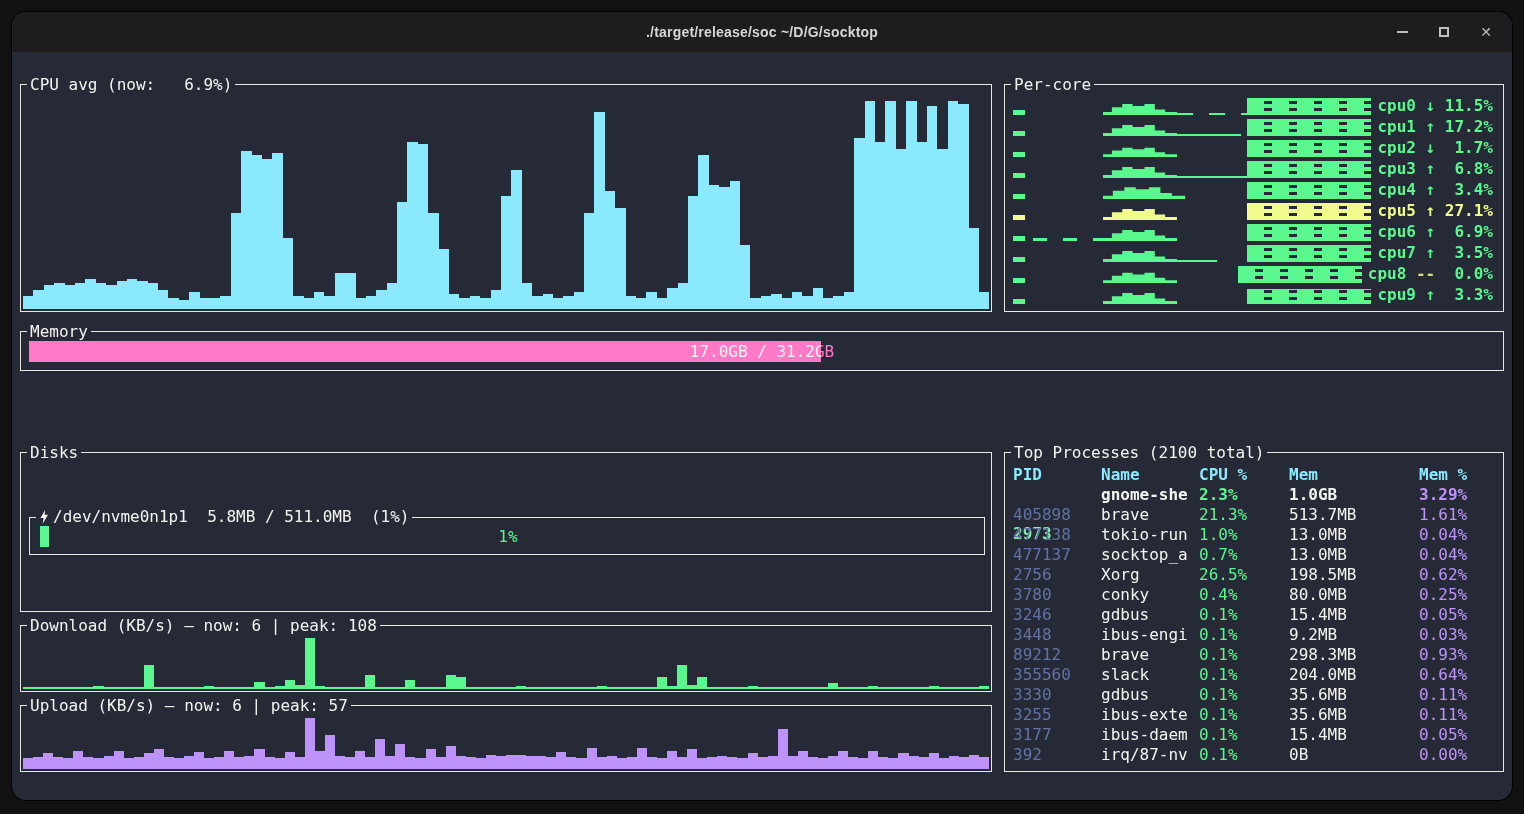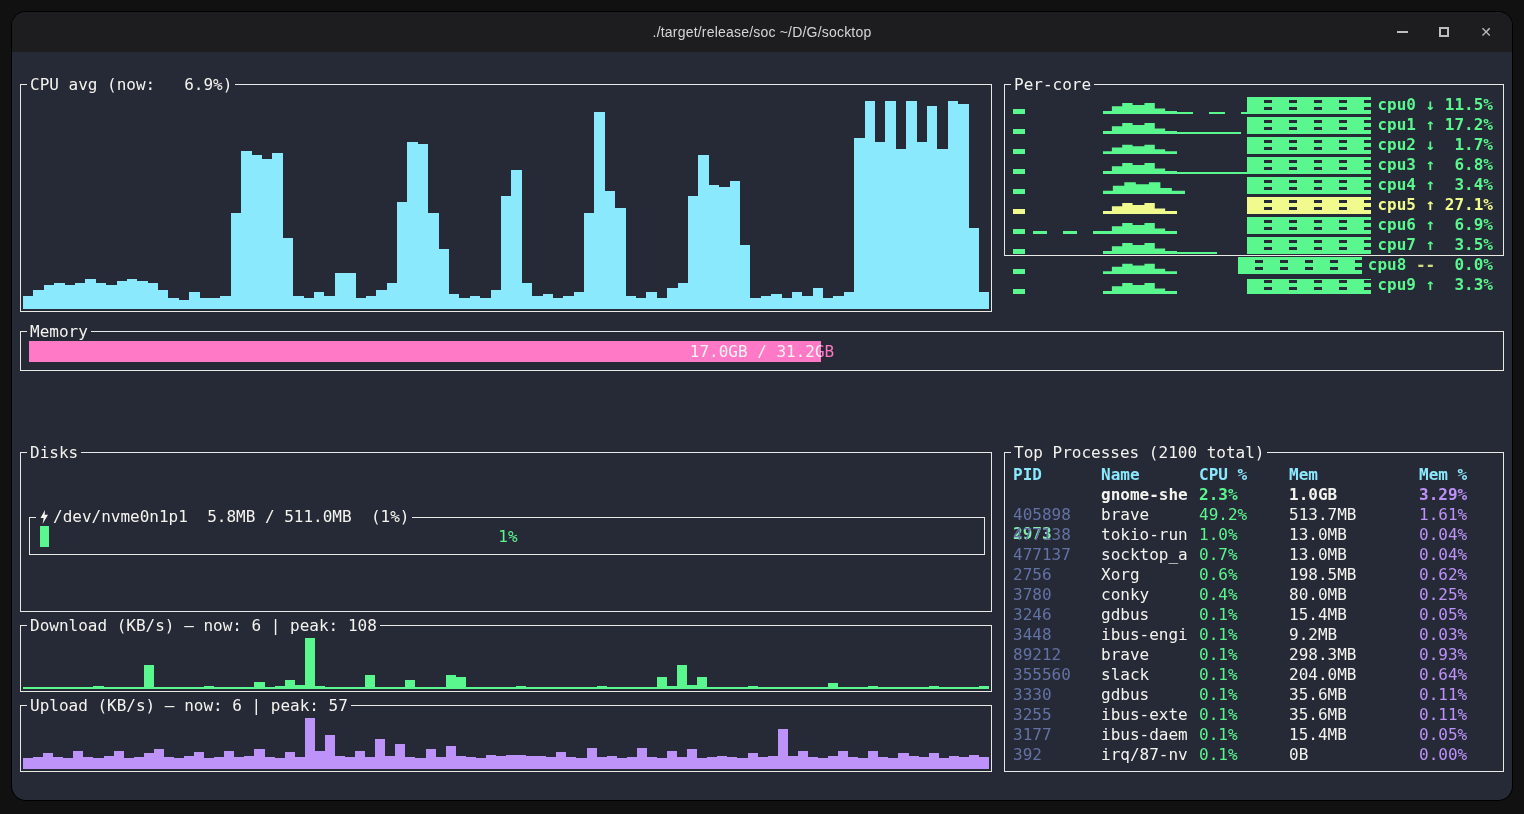--- a/index.html
+++ b/index.html
@@ -15,21 +15,21 @@
     --purple:#bd93f9;
     --slate:#6272a4;
     --btn:#bdbdbd;
   }
   *{margin:0;padding:0;box-sizing:border-box;}
   html,body{width:1524px;height:814px;}
   body{background:var(--page-bg);font-family:"DejaVu Sans Mono","Liberation Mono",monospace;}
   .window{position:absolute;left:12px;top:12px;width:1500px;height:788px;border-radius:14px;
           overflow:hidden;background:var(--bg);box-shadow:0 0 0 1px #000;}
   .titlebar{height:40px;background:var(--win-bg);display:flex;align-items:center;justify-content:center;position:relative;}
-  .titlebar .wtitle{color:#d6d6d6;font-family:"Liberation Sans",sans-serif;font-size:14px;font-weight:normal;letter-spacing:.2px;}
+  .titlebar .wtitle{color:#d6d6d6;font-family:"Liberation Sans",sans-serif;font-size:14px;font-weight:bold;letter-spacing:.2px;}
   .winbtns{position:absolute;right:18px;top:0;height:40px;display:flex;align-items:center;gap:26px;}
   .wbtn{width:16px;height:16px;display:flex;align-items:center;justify-content:center;cursor:default;}
   .ico-min{width:11px;height:2px;background:var(--btn);}
   .ico-max{width:10px;height:10px;border:2px solid var(--btn);}
   .ico-close{color:var(--btn);font-size:14px;font-weight:bold;font-family:"DejaVu Sans",sans-serif;line-height:1;}
   .term{position:absolute;top:40px;left:0;right:0;bottom:0;font-size:16px;line-height:20px;color:var(--fg);}
 
   
   .hline{position:absolute;left:6px;right:8px;top:10px;display:flex;height:20px;}
   .hline .htext{white-space:pre;padding-right:2px;}
@@ -207,21 +207,21 @@
           <i style="height: 78%;"></i>
           <i style="height: 95%;"></i>
           <i style="height: 75%;"></i>
           <i style="height: 97%;"></i>
           <i style="height: 96%;"></i>
           <i style="height: 38%;"></i>
           <i style="height: 8%;"></i>
         </div>
     </div>
 
-    <div class="panel" style="left:992px;top:32px;width:500px;height:172px;">
+    <div class="panel" style="left:992px;top:32px;width:500px;height:228px;">
       <div class="ptitle">Per-core</div>
       <div class="cores" id="cores">
   <div class="core-row">
     <div class="spark">
       <span class="blip"></span>
 
       <span class="hill"></span>
       <span class="tail"></span>
       <span class="plateau"></span>
     </div>
@@ -579,21 +579,21 @@
     <span class="c-pid">2973</span>
     <span class="c-name">gnome-she</span>
     <span class="c-cpu">2.3%</span>
     <span class="c-mem">1.0GB</span>
     <span class="c-memp">3.29%</span>
   </div>
 
   <div class="prow">
     <span class="c-pid">405898</span>
     <span class="c-name">brave</span>
-    <span class="c-cpu">49.2%</span>
+    <span class="c-cpu">21.3%</span>
     <span class="c-mem">513.7MB</span>
     <span class="c-memp">1.61%</span>
   </div>
 
   <div class="prow">
     <span class="c-pid">477138</span>
     <span class="c-name">tokio-run</span>
     <span class="c-cpu">1.0%</span>
     <span class="c-mem">13.0MB</span>
     <span class="c-memp">0.04%</span>
@@ -603,21 +603,21 @@
     <span class="c-pid">477137</span>
     <span class="c-name">socktop_a</span>
     <span class="c-cpu">0.7%</span>
     <span class="c-mem">13.0MB</span>
     <span class="c-memp">0.04%</span>
   </div>
 
   <div class="prow">
     <span class="c-pid">2756</span>
     <span class="c-name">Xorg</span>
-    <span class="c-cpu">0.6%</span>
+    <span class="c-cpu">26.5%</span>
     <span class="c-mem">198.5MB</span>
     <span class="c-memp">0.62%</span>
   </div>
 
   <div class="prow">
     <span class="c-pid">3780</span>
     <span class="c-name">conky</span>
     <span class="c-cpu">0.4%</span>
     <span class="c-mem">80.0MB</span>
     <span class="c-memp">0.25%</span>

